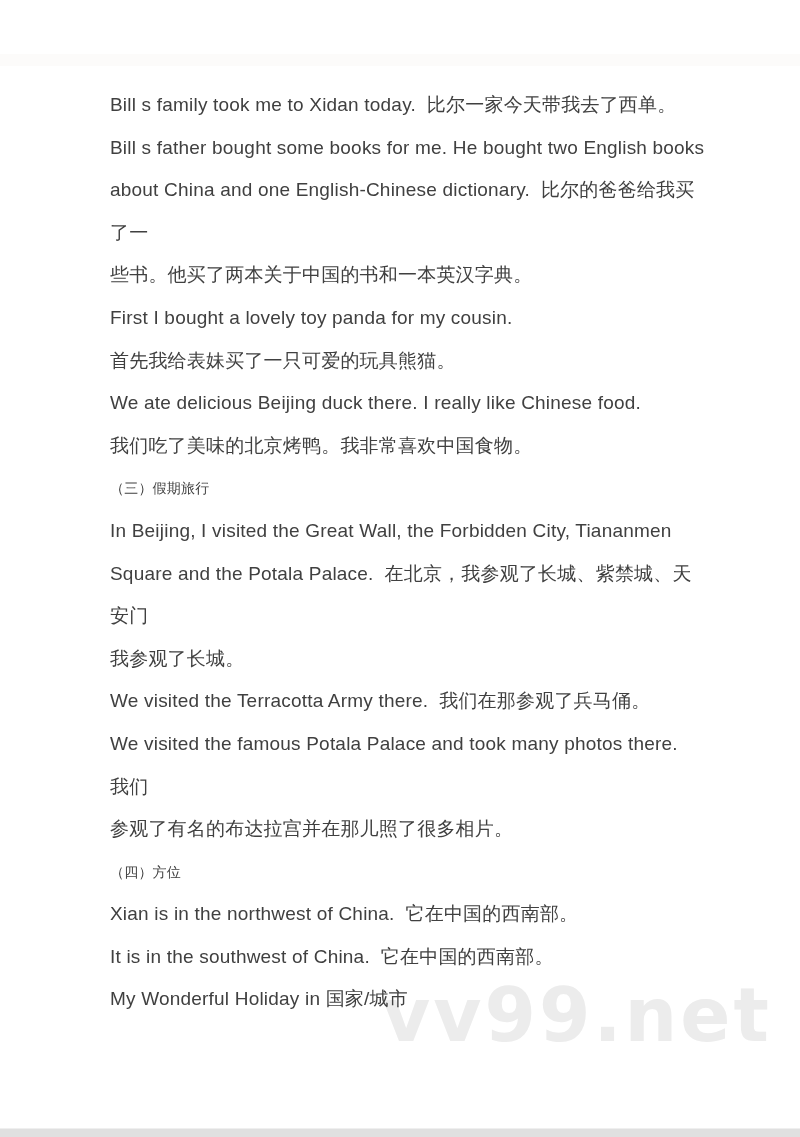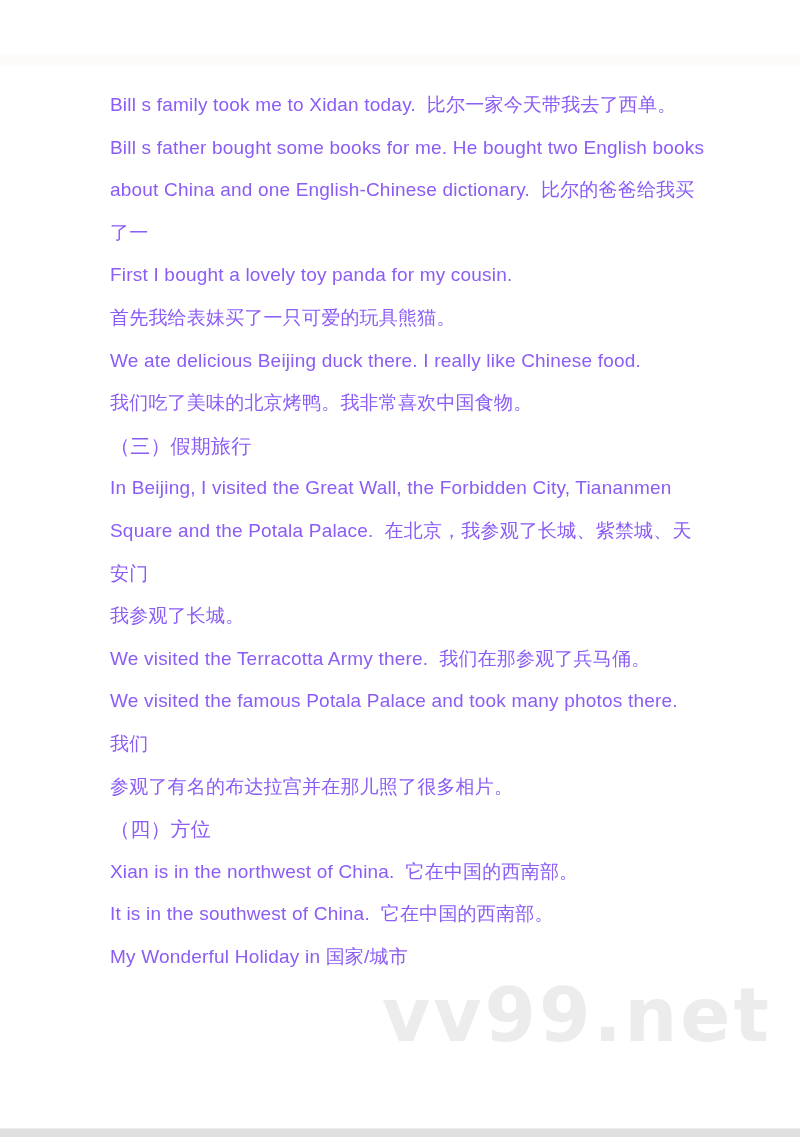--- a/index.html
+++ b/index.html
@@ -16,27 +16,27 @@
     font-family: "Liberation Sans", "DejaVu Sans", sans-serif;
   }
   .content {
     position: relative;
     z-index: 2;
     padding: 84px 95px 0 110px;
   }
   .line {
     font-size: 19px;
     line-height: 42.6px;
-    color: #8b5cf6;
+    color: #404040;
     white-space: pre-wrap;
     letter-spacing: 0.2px;
   }
   .heading {
     
-    font-size: 20px;
+    font-size: 14px;
   }
   .gap-before {
     margin-top: 42px;
   }
   .watermark {
     position: absolute;
     z-index: 1;
     left: 366px;
     top: 972px;
     font-size: 74px;
@@ -70,20 +70,21 @@
 </head>
 <body>
 
 <div class="page">
   <div class="top-band"></div>
 
   <div class="content">
     <div class="line">Bill s family took me to Xidan today.  比尔一家今天带我去了西单。</div>
     <div class="line">Bill s father bought some books for me. He bought two English books</div>
     <div class="line">about China and one English-Chinese dictionary.  比尔的爸爸给我买了一</div>
+    <div class="line">些书。他买了两本关于中国的书和一本英汉字典。</div>
     <div class="line">First I bought a lovely toy panda for my cousin.</div>
     <div class="line">首先我给表妹买了一只可爱的玩具熊猫。</div>
     <div class="line">We ate delicious Beijing duck there. I really like Chinese food.</div>
     <div class="line">我们吃了美味的北京烤鸭。我非常喜欢中国食物。</div>
     <div class="line heading">（三）假期旅行</div>
     <div class="line">In Beijing, I visited the Great Wall, the Forbidden City, Tiananmen</div>
     <div class="line">Square and the Potala Palace.  在北京，我参观了长城、紫禁城、天安门</div>
     <div class="line">我参观了长城。</div>
     <div class="line">We visited the Terracotta Army there.  我们在那参观了兵马俑。</div>
     <div class="line">We visited the famous Potala Palace and took many photos there.  我们</div>

